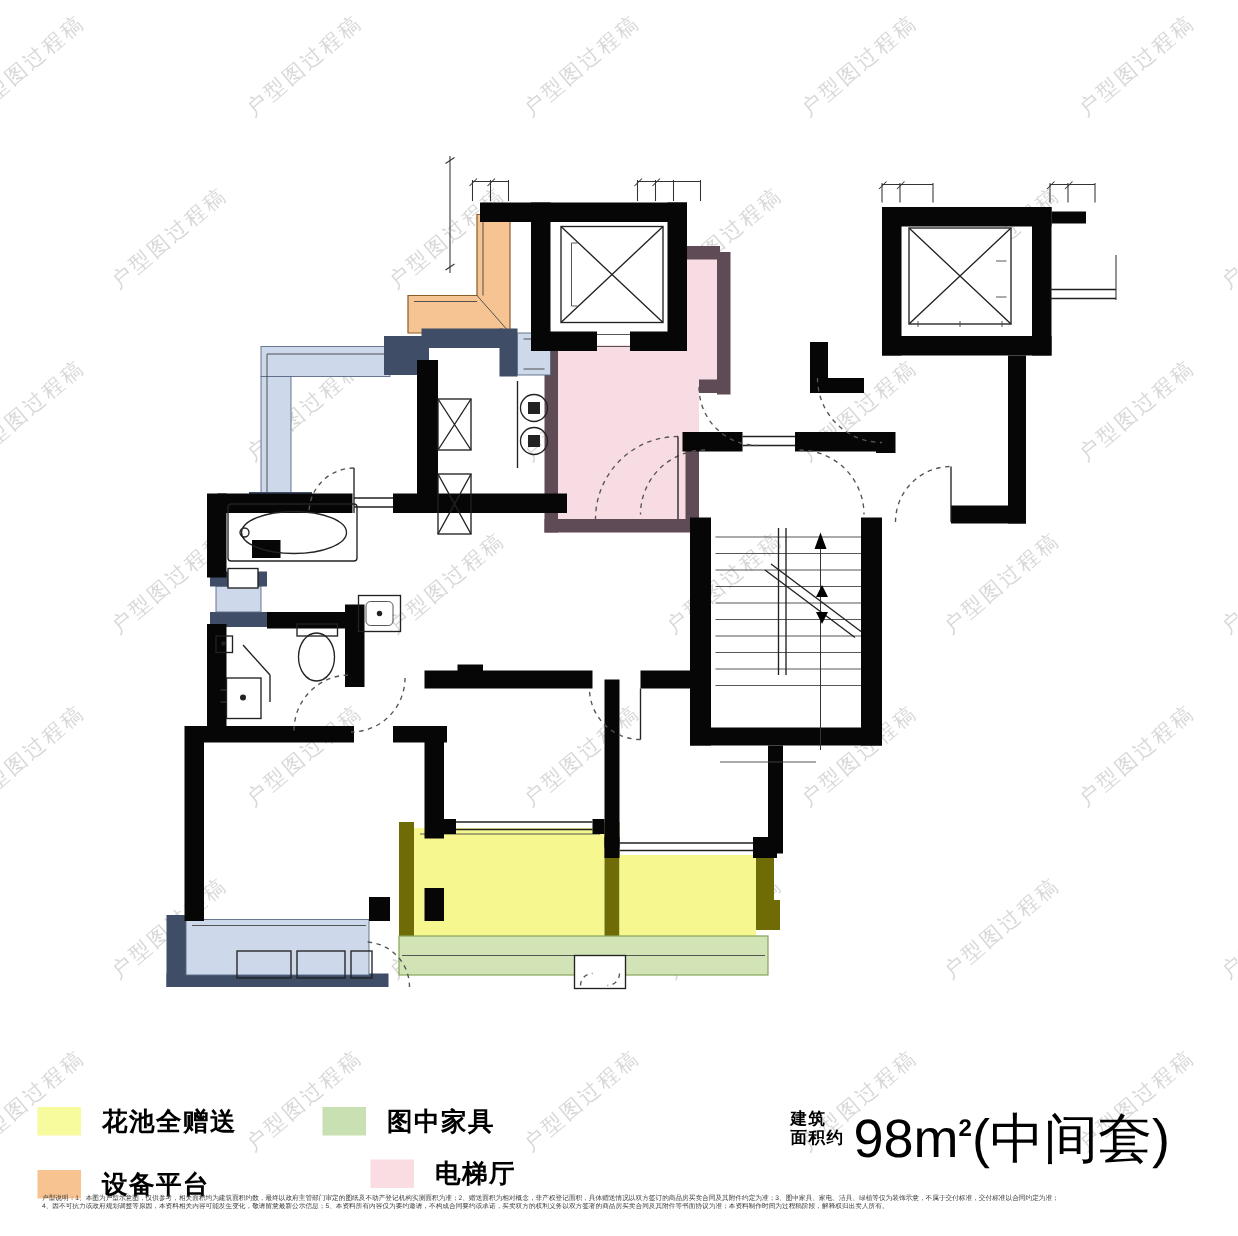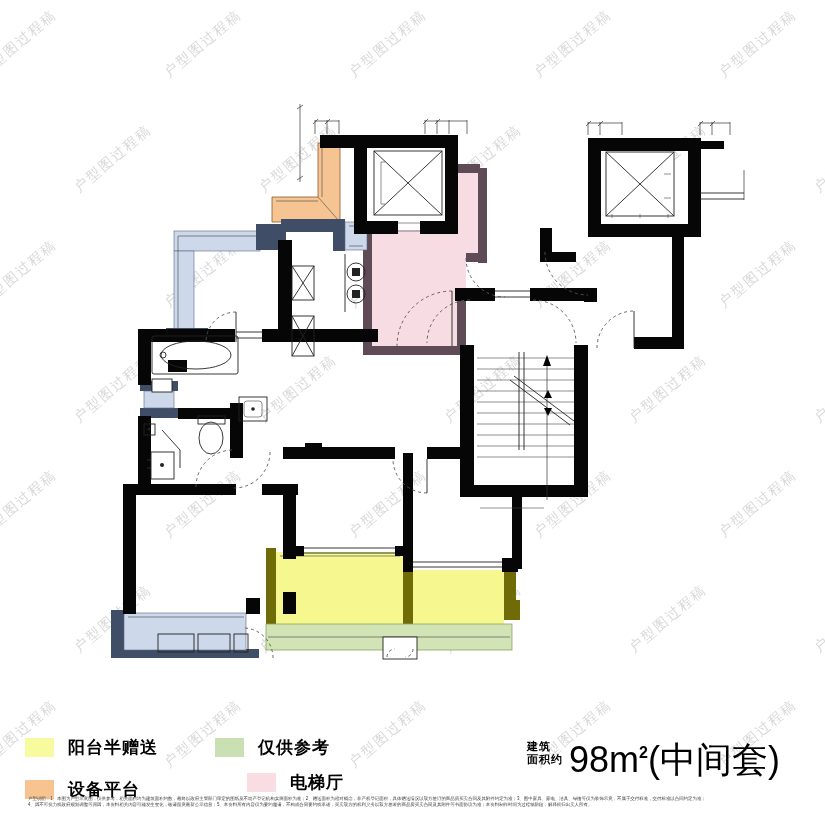--- a/index.html
+++ b/index.html
@@ -309,25 +309,25 @@
       <path class="dim" d="M297,109 L303,105 M297,180 L303,176"></path>
       <path class="dim" d="M744,170 V200"></path>
       <path class="dim" d="M313,124 L318,119 M325,124 L330,119 M423,124 L428,119 M435,124 L440,119 M586,126 L591,121 M598,126 L603,121 M698,126 L703,121 M710,126 L715,121"></path>
     </g>
   </svg>
 
   <div class="legend">
     <div class="lrow r1">
       <div class="litem" style="margin-left:25px;width:190px;">
         <span class="sw" style="background: rgb(248, 250, 158);"></span>
-        <span class="llabel">阳台半赠送</span>
+        <span class="llabel">花池全赠送</span>
       </div>
       <div class="litem">
         <span class="sw" style="background: rgb(201, 224, 178);"></span>
-        <span class="llabel">仅供参考</span>
+        <span class="llabel">图中家具</span>
       </div>
     </div>
     <div class="lrow r2">
       <div class="litem" style="margin-left:25px;width:222px;margin-top:14px;">
         <span class="sw" style="background: rgb(247, 196, 145);"></span>
         <span class="llabel">设备平台</span>
       </div>
       <div class="litem">
         <span class="sw" style="background: rgb(250, 221, 226);"></span>
         <span class="llabel">电梯厅</span>

